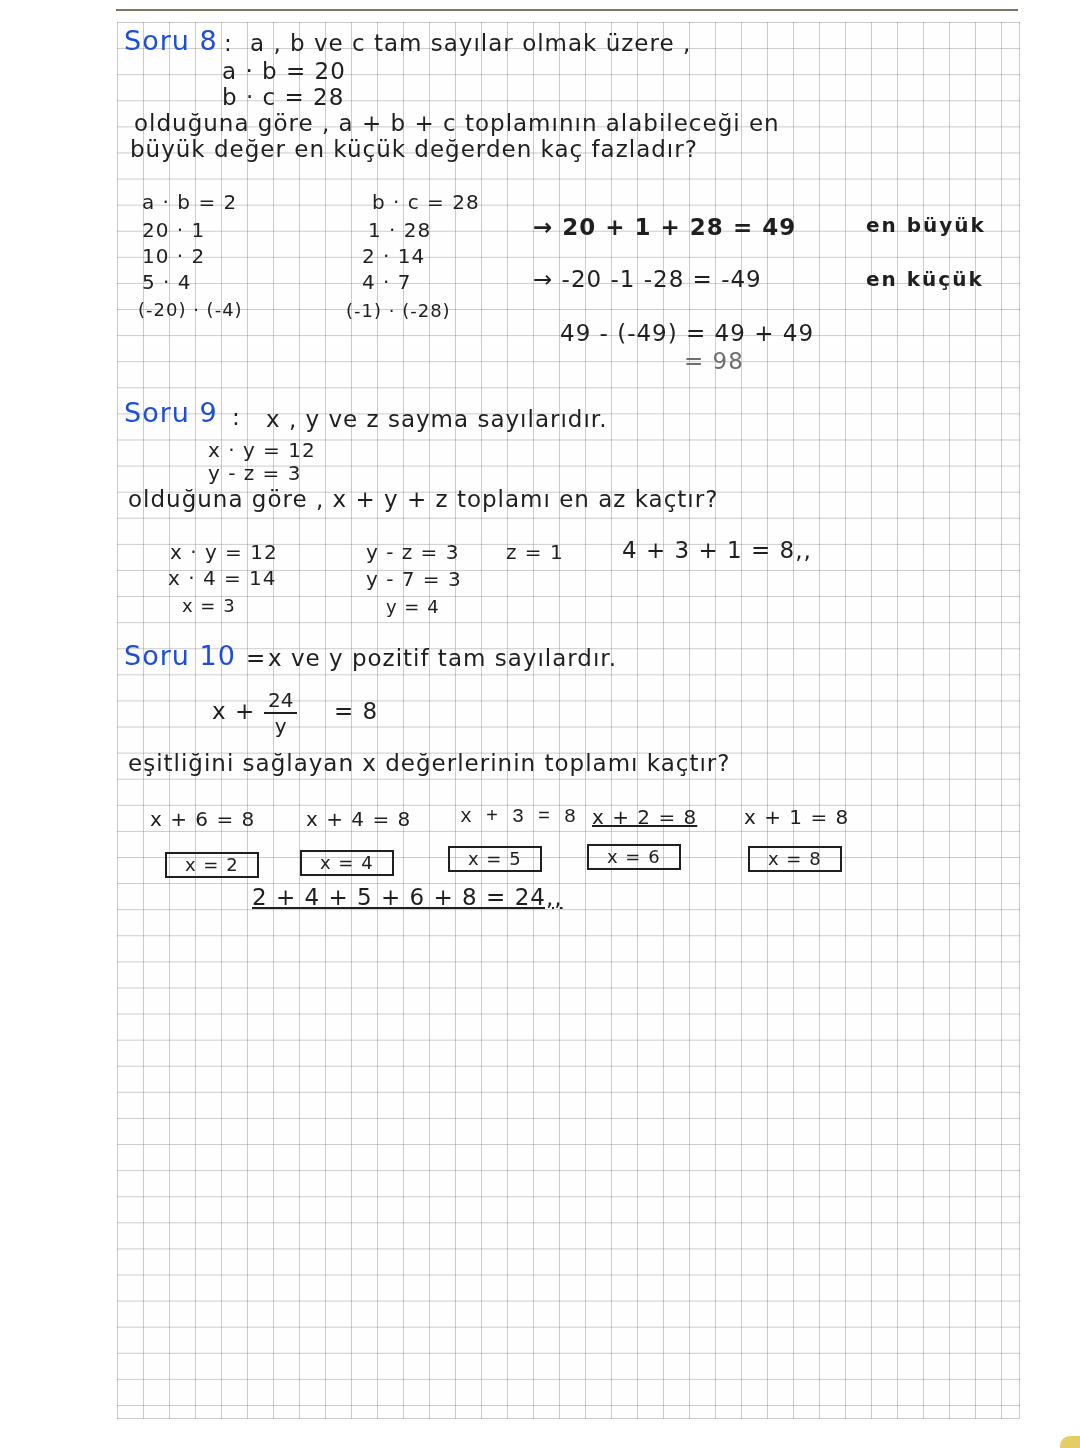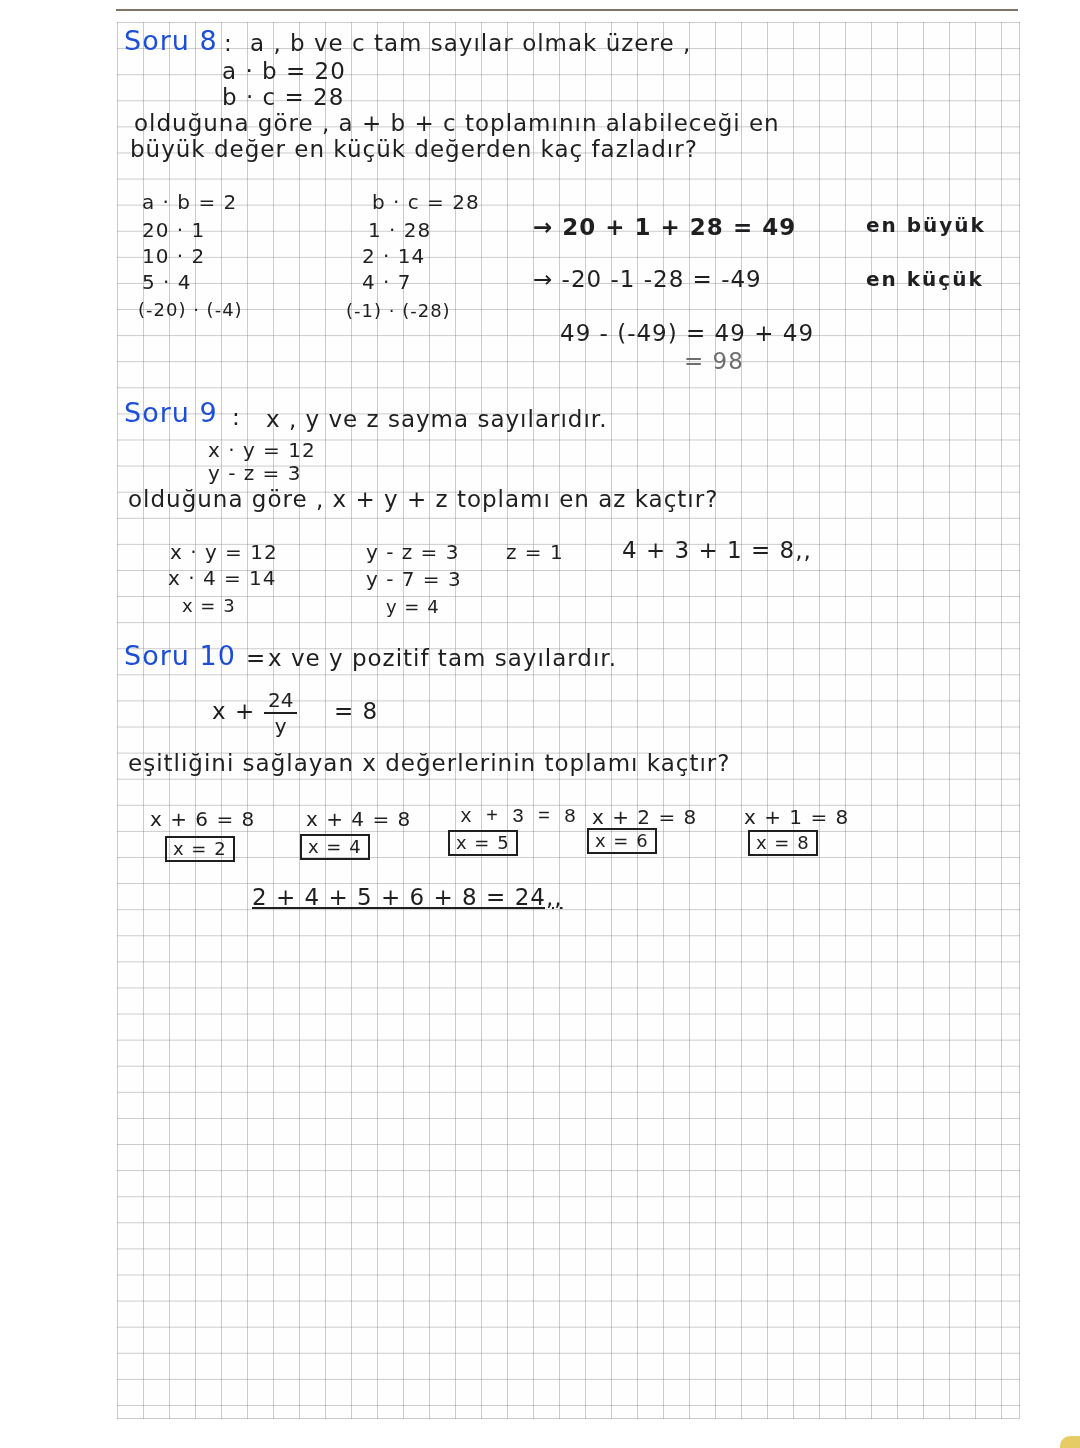--- a/index.html
+++ b/index.html
@@ -28,21 +28,21 @@
     font-family: "DejaVu Sans", sans-serif;
     font-size: 23px; line-height: 26px; color: #1f1f22;
     letter-spacing: 1px;
   }
   .hw.sm { font-size: 20px; }
   .hw.xs { font-size: 18px; }
   .hw.title { color: #1d4ed8; font-size: 27px; }
   .hw.grey { color: #6e6e70; }
   .hw.bold { font-weight: bold; font-size: 20px; letter-spacing: 2px; }
   .boxed {
-    border: 2px solid #1f1f22; padding: 0 6px; line-height: 22px;
+    border: 2px solid #1f1f22; padding: 0 18px; line-height: 22px; margin-top: 16px;
   }
   .frac {
     position: absolute; display: inline-flex; flex-direction: column; align-items: center;
     font-size: 20px; line-height: 20px; color: #1f1f22;
   }
   .frac .num { border-bottom: 2px solid #1f1f22; padding: 0 4px 2px; }
   .frac .den { padding-top: 2px; }
   .smudge {
     position: absolute; left: 1060px; top: 1436px; width: 20px; height: 12px;
     background: #e3c653; border-radius: 10px 0 0 0; opacity: 0.9;
@@ -119,21 +119,21 @@
 
   <span class="hw sm" style="left:150px;top:806px;">x + 6 = 8</span>
   <span class="hw xs boxed" style="left:165px;top:836px;">x = 2</span>
 
   <span class="hw sm" style="left:306px;top:806px;">x + 4 = 8</span>
   <span class="hw xs boxed" style="left:300px;top:834px;">x = 4</span>
 
   <span class="hw sm" style="left:460px;top:804px;font-family:Liberation Mono, monospace;">x + 3 = 8</span>
   <span class="hw xs boxed" style="left:448px;top:830px;">x = 5</span>
 
-  <span class="hw sm" style="left:592px;top:804px;">x + 2 = 8</span>
+  <span class="hw sm" style="left:592px;top:804px;text-decoration:underline;">x + 2 = 8</span>
   <span class="hw xs boxed" style="left:587px;top:828px;">x = 6</span>
 
   <span class="hw sm" style="left:744px;top:804px;">x + 1 = 8</span>
   <span class="hw xs boxed" style="left:748px;top:830px;">x = 8</span>
 
   <span class="hw" style="left:252px;top:884px;text-decoration:underline;">2 + 4 + 5 + 6 + 8 = 24,,</span>
 </section>
 
 <div class="smudge"></div>
 

